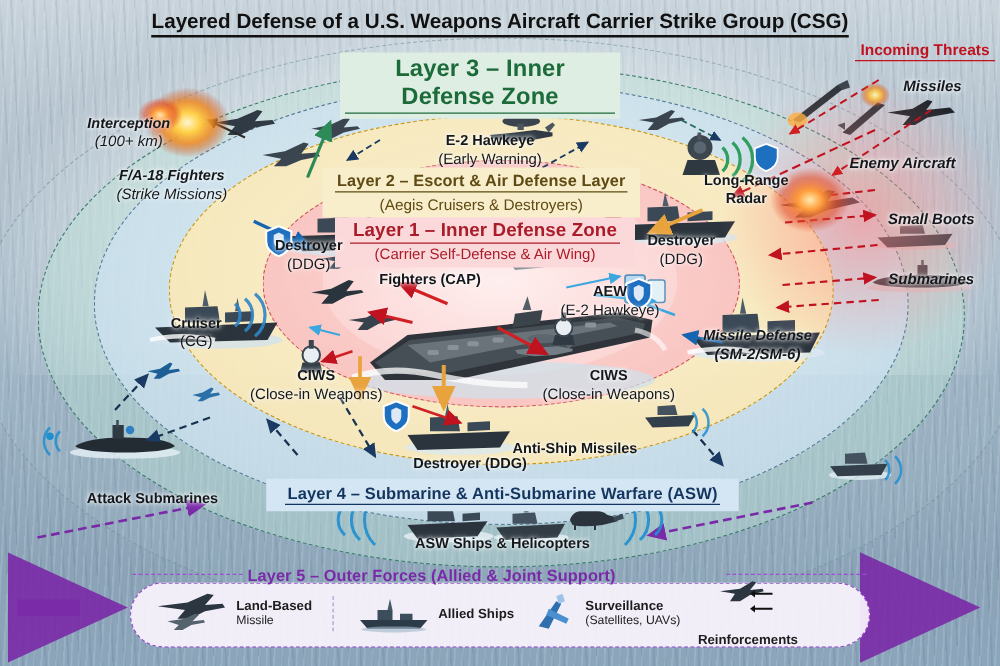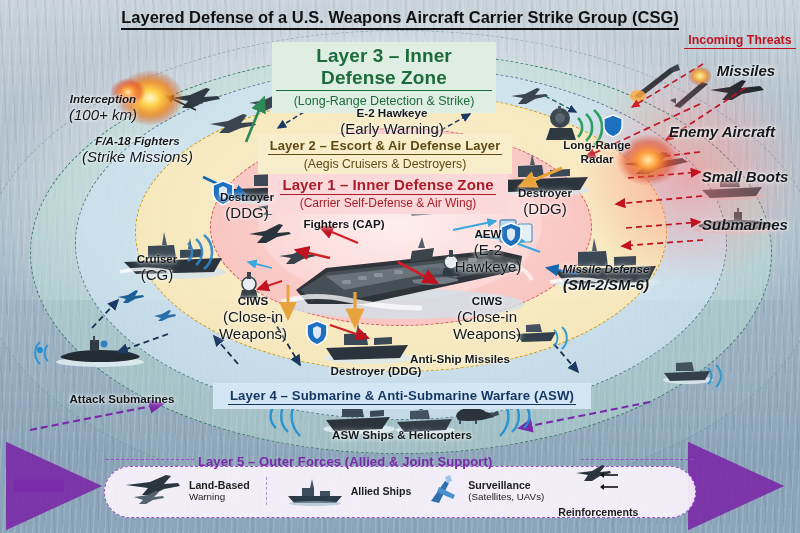--- a/index.html
+++ b/index.html
@@ -77,21 +77,21 @@
     display:flex;align-items:center;}
   .l5item{display:flex;align-items:center;gap:5px;}
   .l5txt{font-size:10.6px;font-weight:bold;color:#1c1c1c;line-height:1.2;text-align:left;}
   .l5txt i{font-style:normal;font-weight:normal;font-size:9.8px;display:block;}
   .l5sep{width:1px;height:28px;border-left:1px dashed #b39ad0;}
 
   
   .lbl{position:absolute;text-align:center;line-height:1.18;z-index:32;
        color:#14181c;font-size:11.6px;font-weight:bold;
        text-shadow:0 0 3px rgba(255,255,255,.95),0 0 6px rgba(255,255,255,.8);}
-  .lbl span{display:block;font-weight:normal;font-size:15px;}
+  .lbl span{display:block;font-weight:normal;font-size:12px;}
   .lbl.it{font-style:italic;}
   .lbl.it span{font-style:italic;}
 
   .threat-title{position:absolute;left:684px;top:33px;width:112px;text-align:center;z-index:34;
     font-size:12.4px;font-weight:bold;color:#c1121f;border-bottom:1.5px solid #c1121f;padding-bottom:1px;}
 
   
   .sp{position:absolute;z-index:25;}
   .shield{position:absolute;z-index:28;}
   svg{overflow:visible;}
@@ -240,21 +240,20 @@
 
     <g stroke="#2f86c9" stroke-width="2.6" fill="none" opacity=".9">
       <path d="M188,243 a12,12 0 0 1 0,18"></path>
       <path d="M196,239 a17,17 0 0 1 0,26"></path>
       <path d="M204,235 a22,22 0 0 1 0,34"></path>
     </g>
   </svg>
 
   <div class="banner b-l3">
     <span class="t1">Layer 3 – Inner Defense Zone</span>
-    <span class="t2">(Long-Range Detection &amp; Strike)</span>
   </div>
 
   <div class="banner b-l2">
     <span class="t1">Layer 2 – Escort &amp; Air Defense Layer</span>
     <span class="t2">(Aegis Cruisers &amp; Destroyers)</span>
   </div>
 
   <div class="banner b-l1">
     <span class="t1">Layer 1 – Inner Defense Zone</span>
     <span class="t2">(Carrier Self-Defense &amp; Air Wing)</span>
@@ -272,21 +271,21 @@
   <div class="l5panel"></div>
 
   <div class="l5row">
     <div class="l5item" style="margin-left:18px;">
       <svg width="62" height="40" viewBox="0 0 62 40">
         <path d="M4,14 L28,11 L44,4 L49,5 L42,13 L56,12 L58,15 L42,18 L30,24 L20,24 L26,17 Z" fill="#2b3640"></path>
         <path d="M12,26 L26,24 L34,20 L37,21 L32,26 L41,25 L42,27 L31,29 L24,33 L17,33 L21,29 Z" fill="#55636e"></path>
       </svg>
       <div class="l5txt">
         <span>Land-Based</span>
-        <i>Warning</i>
+        <i>Missile</i>
       </div>
     </div>
 
     <div class="l5sep" style="margin-left:16px;"></div>
 
     <div class="l5item" style="margin-left:16px;">
       <svg width="62" height="30" viewBox="0 0 62 30">
         <path d="M4,20 L58,20 L52,27 L10,27 Z" fill="#2c3b48"></path>
         <path d="M18,20 L18,12 L30,12 L30,20 Z" fill="#3c4d5c"></path>
         <path d="M26,12 L28,3 L30,12 Z" fill="#46586a"></path>

